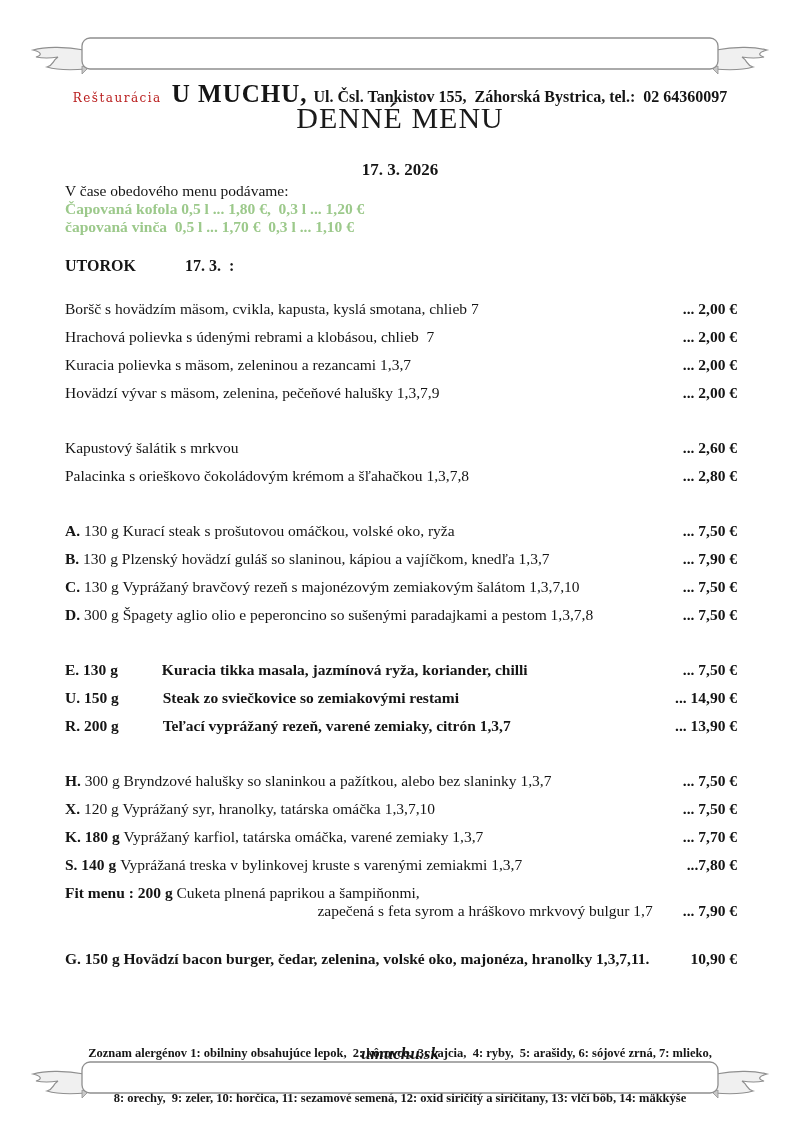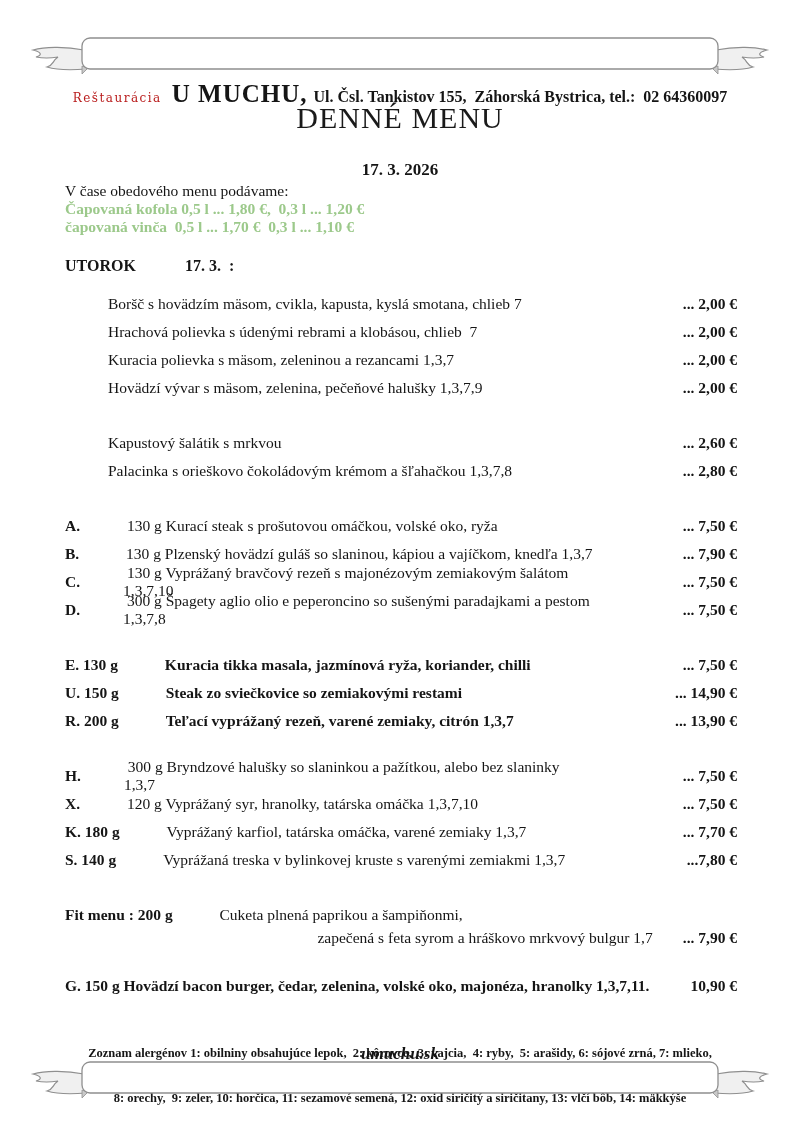--- a/index.html
+++ b/index.html
@@ -32,26 +32,26 @@
   }
   
   .content { position:absolute; left:65px; top:182px; width:672px; font-size:15.5px; }
   .serving-note { font-weight:normal; line-height:18px; white-space:pre-wrap; }
   .drink-line { font-weight:bold; line-height:18px; color:var(--drink-color,#9cc98b); white-space:pre-wrap; }
   .day-heading { margin-top:21px; font-weight:bold; font-size:16px; line-height:18px; }
   .day-heading .day { display:inline-block; width:120px; }
   .day-heading .day-date { white-space:pre-wrap; }
   .menu-group { margin-top:27px; }
   .menu-group:first-child { margin-top:15px; }
-  .row { display:flex; align-items:center; height:28px;gap:43px; }
+  .row { display:flex; align-items:flex-end; height:28px; }
   .row .prefix { font-weight:bold; white-space:pre-wrap; }
   .row .text { flex:1; white-space:pre-wrap; }
   .row .price { font-weight:bold; white-space:pre; text-align:right;margin-left:47px; }
-  .row.bold .text { font-weight:bold; }
-  .fit-block { margin-top:27px; }
+  .row.bold .text { font-weight:bold;padding-left:40px; }
+  .fit-block { }
   .fit-line2 { display:flex; justify-content:flex-end; align-items:baseline; height:28px; }
   .fit-line2 .text { white-space:pre-wrap; }
   .fit-line2 .price { font-weight:bold; margin-left:30px; white-space:pre; }
   .special-row { margin-top:20px; display:flex; justify-content:space-between; align-items:baseline; height:28px; }
   .special-row .text, .special-row .price { font-weight:bold; white-space:pre-wrap; }
   
   .allergens {
     position:absolute; top:1016px; left:40px; width:720px;
     text-align:center; font-weight:bold; font-size:12.5px; line-height:15px; white-space:pre-wrap;
   }

